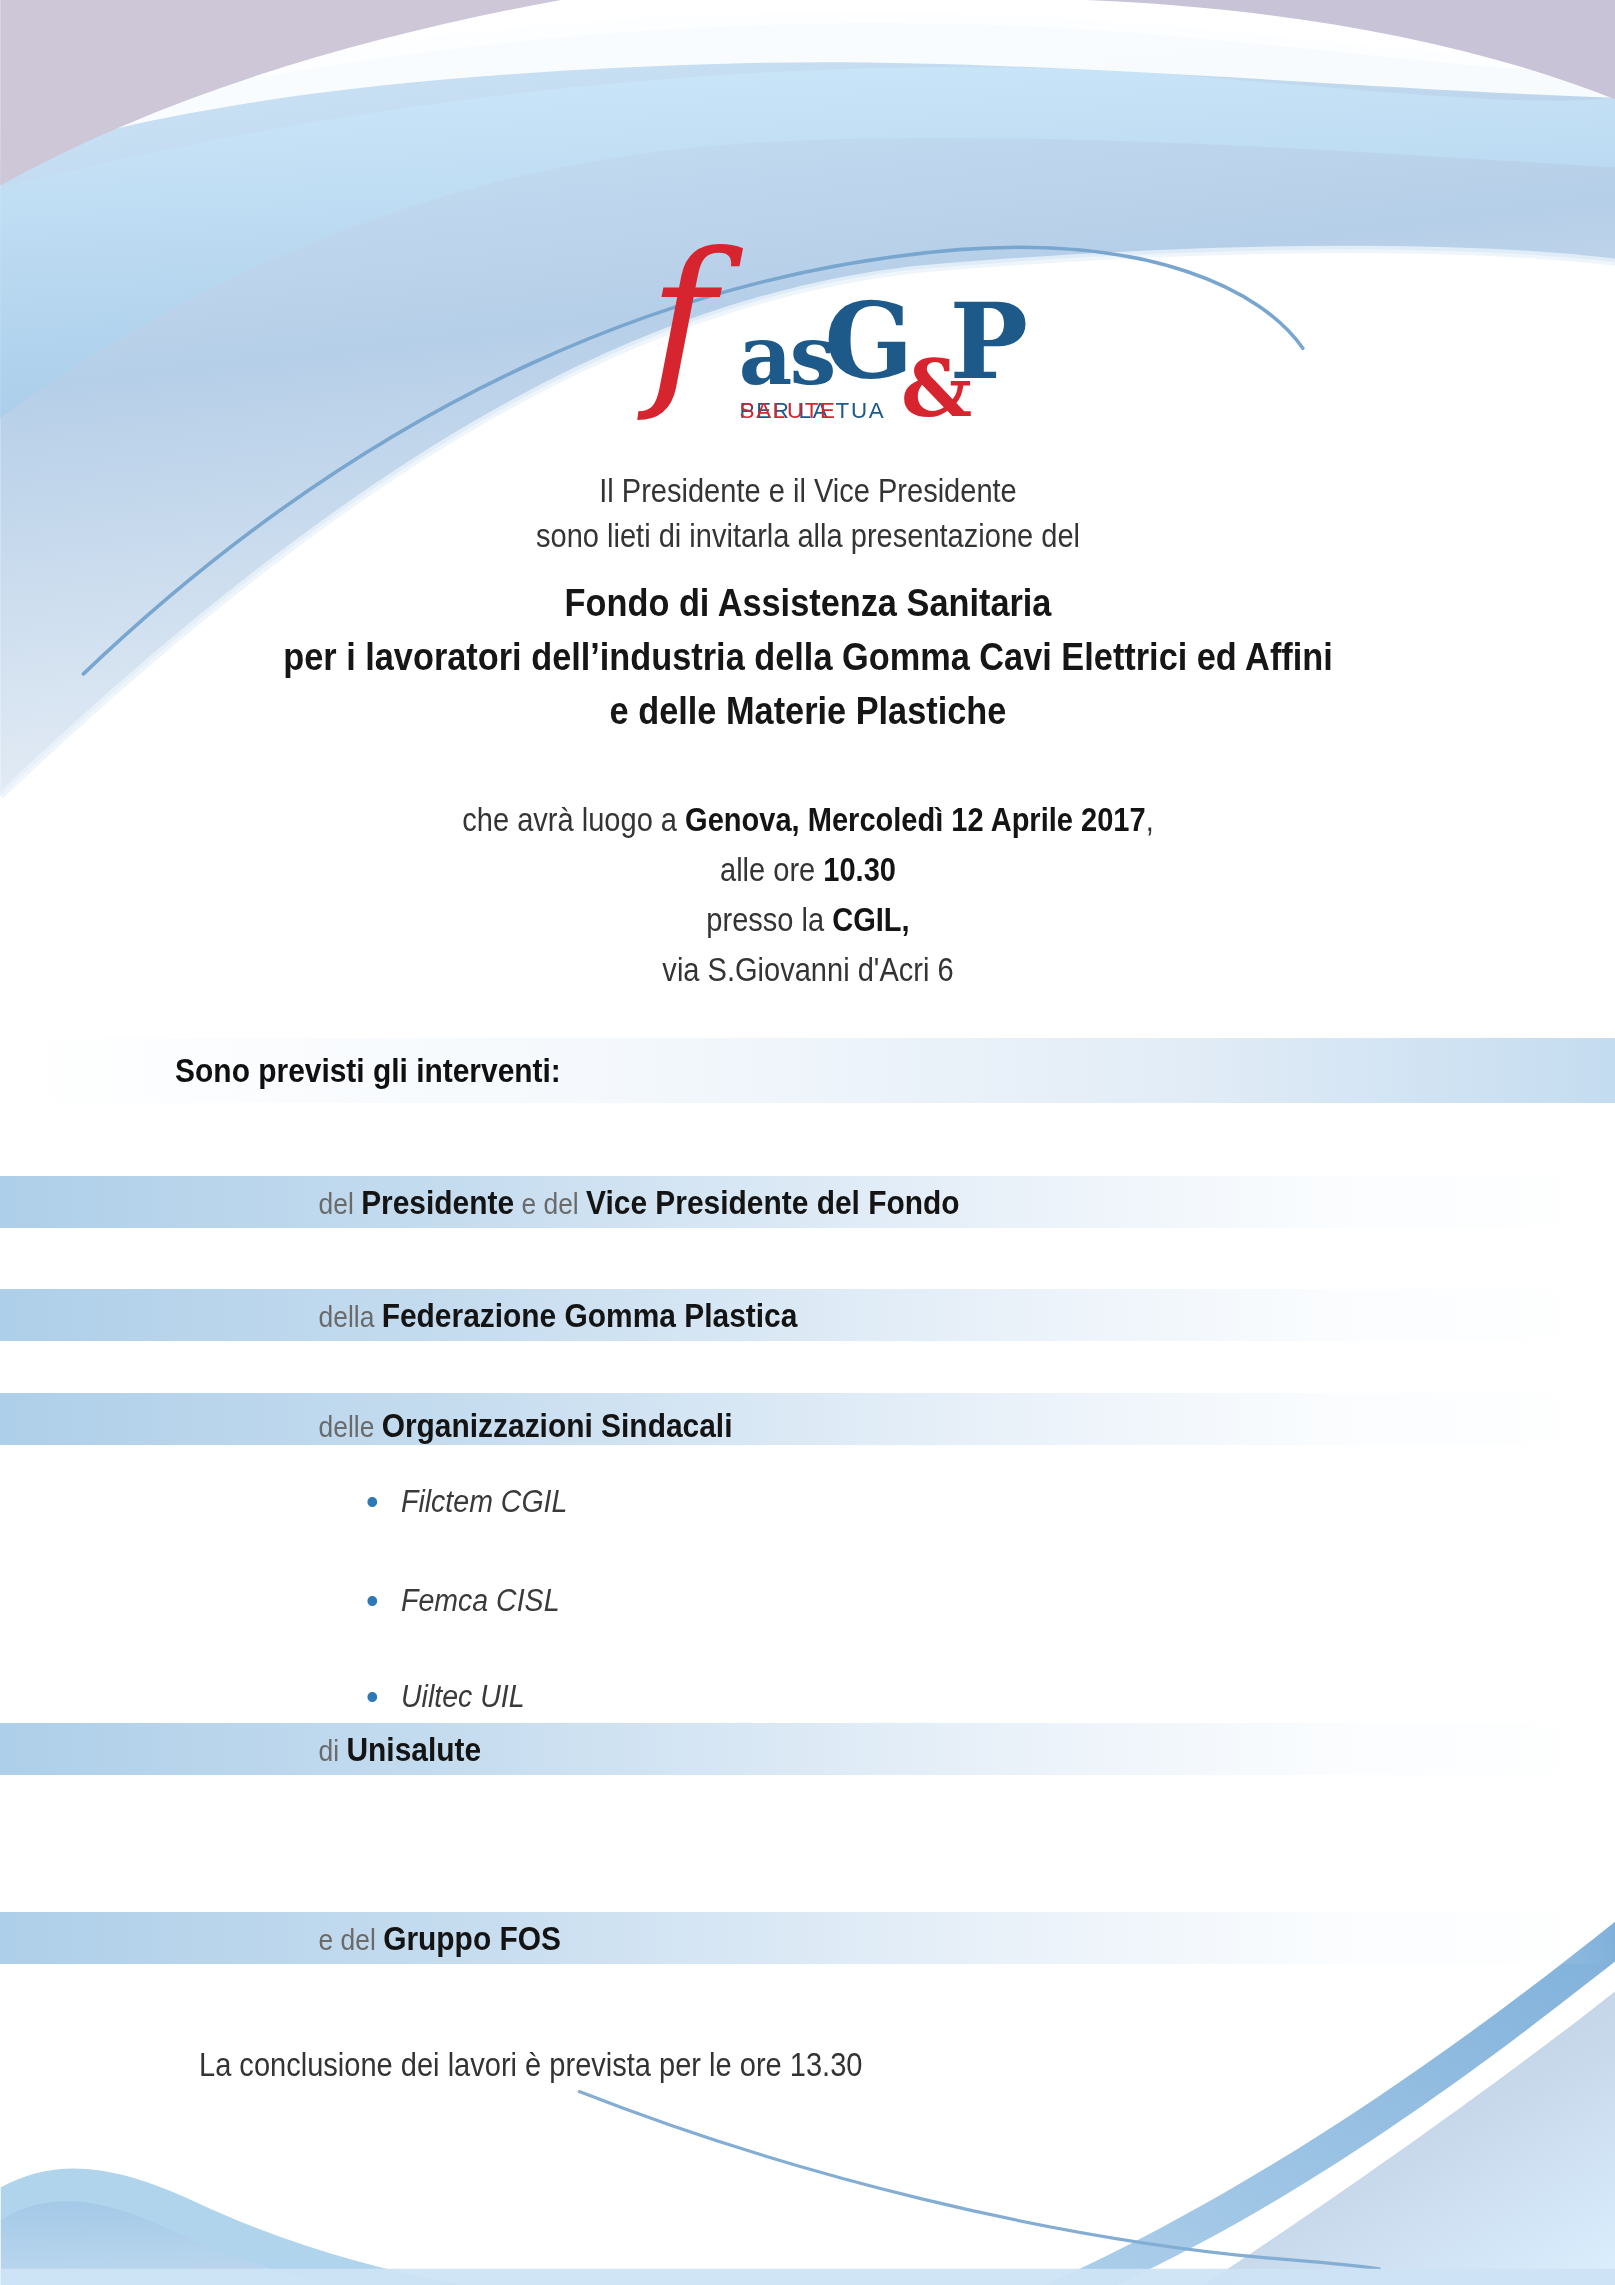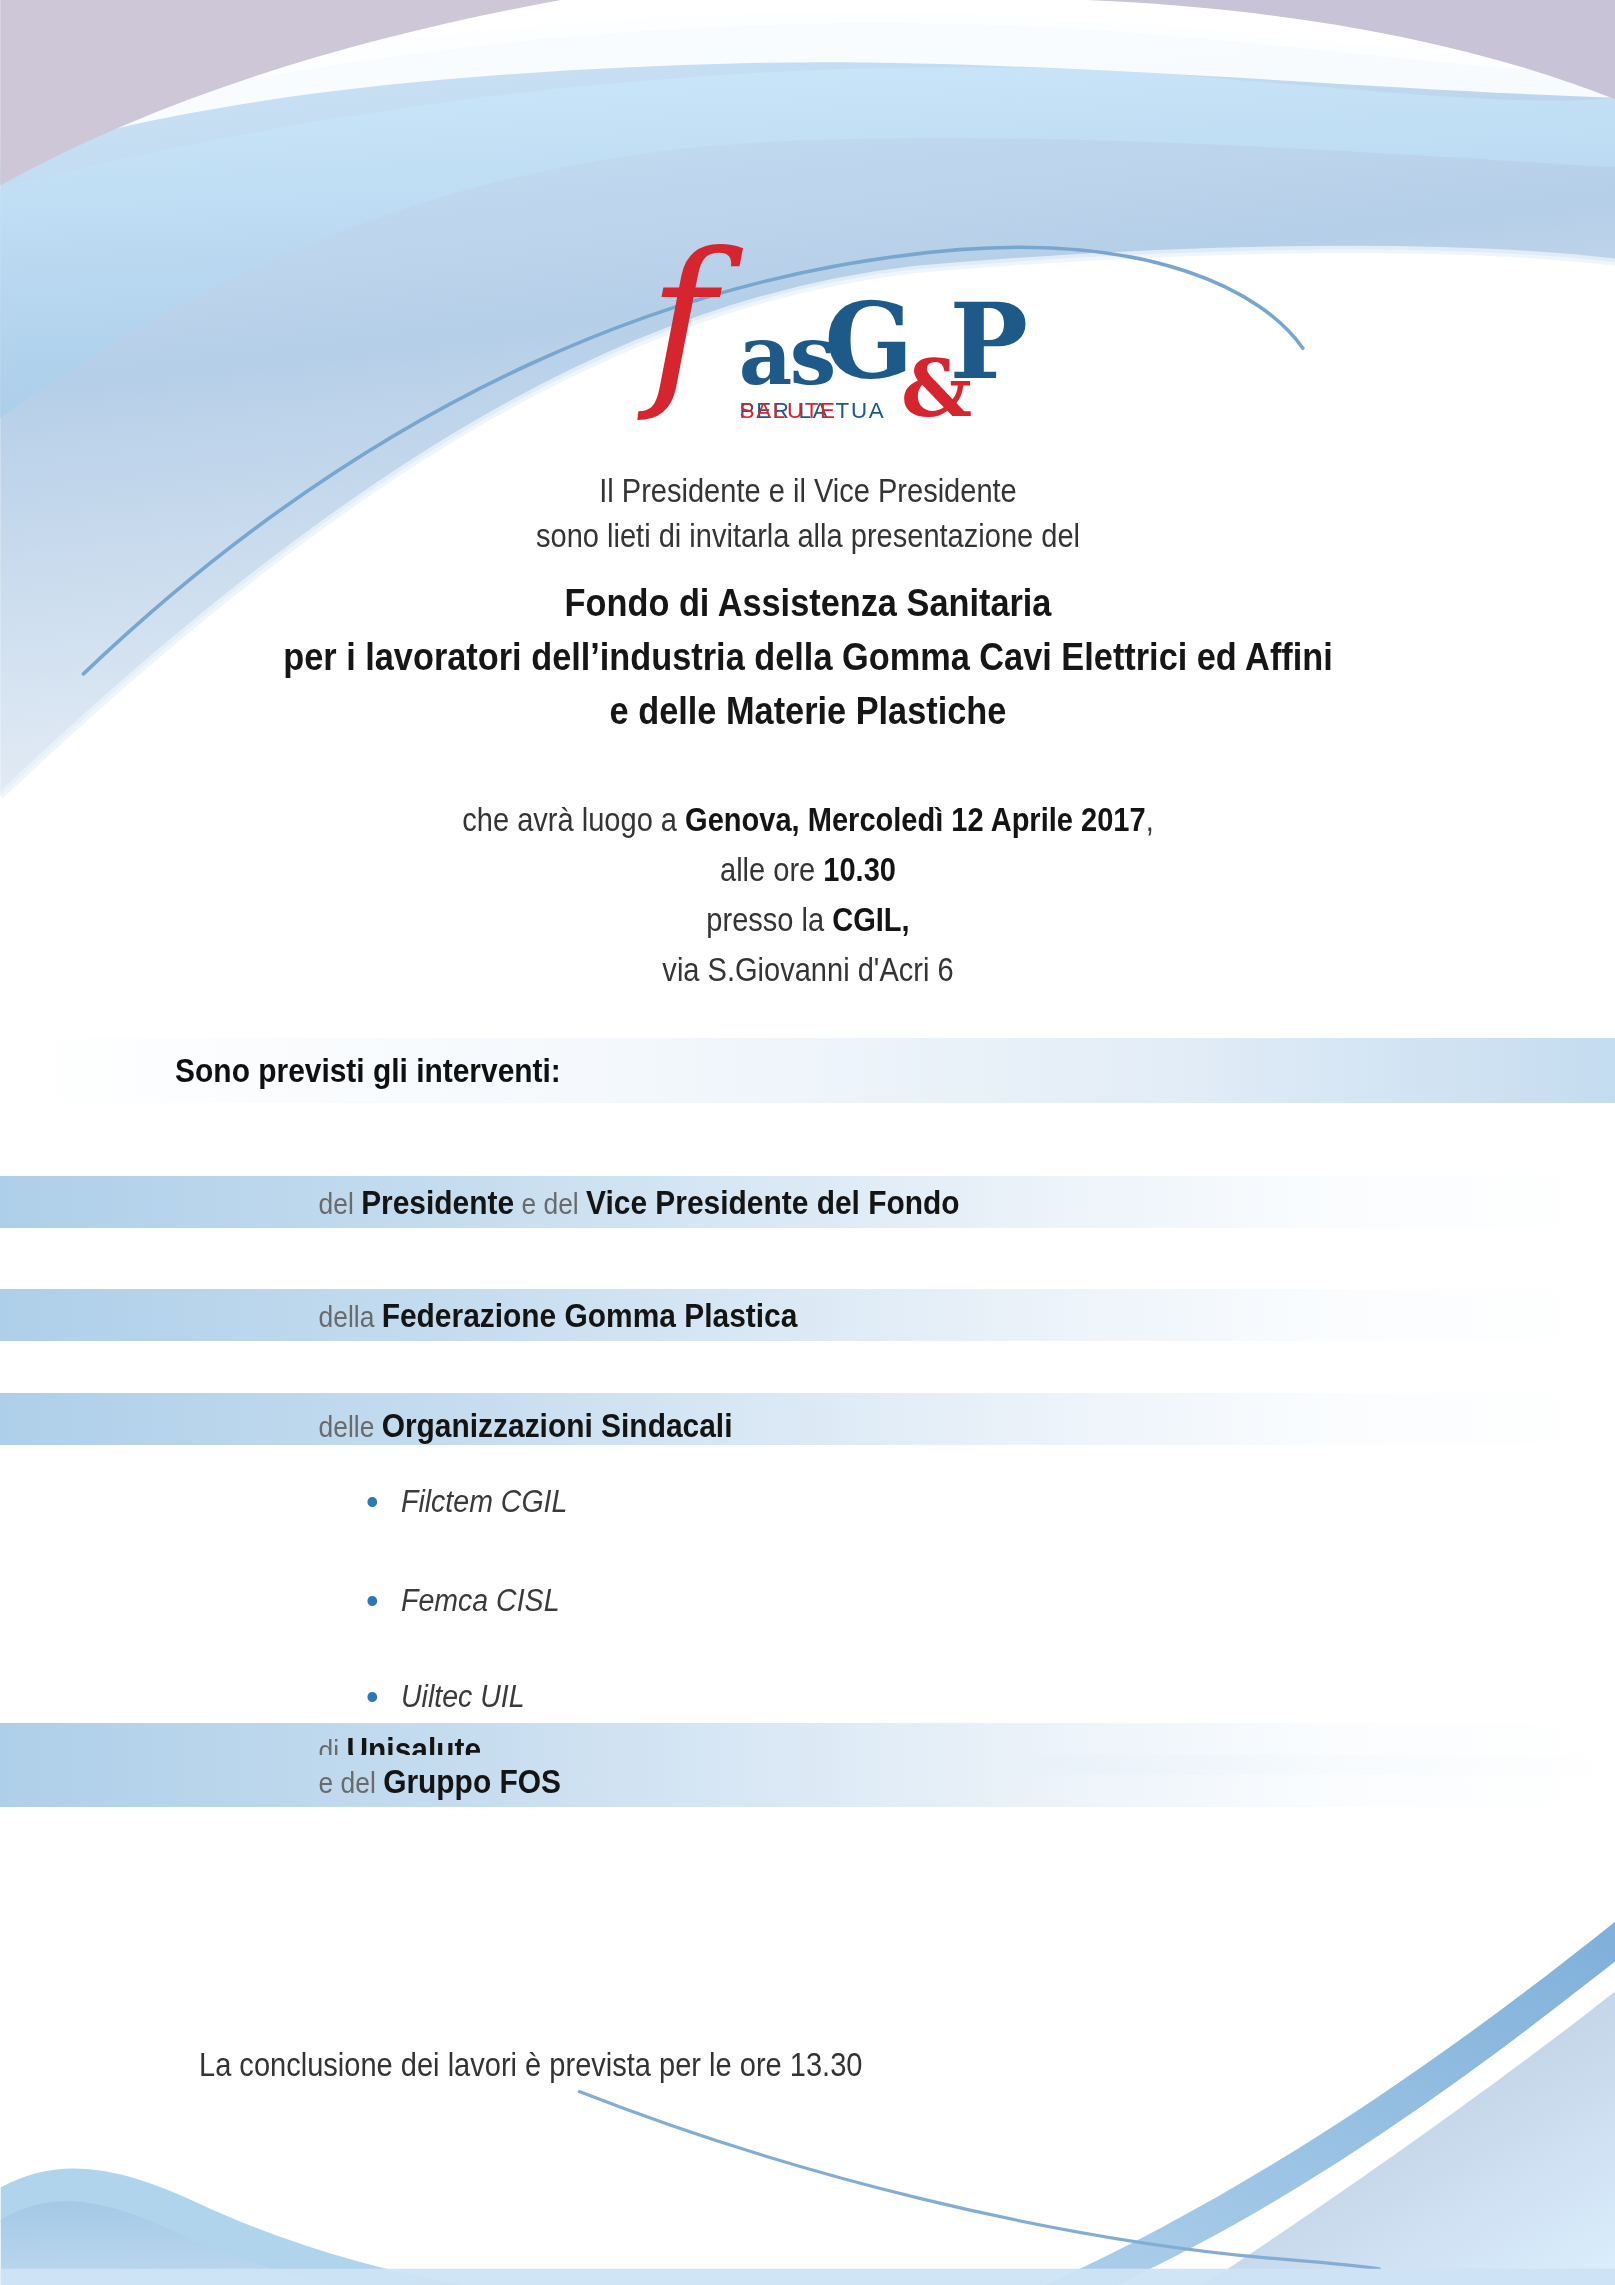--- a/index.html
+++ b/index.html
@@ -30,21 +30,21 @@
   .ven{font-size:33px;color:#343434;}
   .v1{top:801px;} .v2{top:851px;} .v3{top:901px;} .v4{top:951px;}
   .b{font-weight:700;color:#141414;}
 
   
   .band{position:absolute;left:0;width:1616px;display:flex;align-items:center;}
   .band-intro{top:1038px;height:65px;
     background:linear-gradient(90deg,rgba(190,216,238,0) 0%,rgba(205,225,243,.22) 38%,#e3edf7 72%,#c4dcf0 100%);}
   .band-row{height:52px;
     background:linear-gradient(90deg,#aecfe9 0%,#c5dcef 28%,#e9f1f9 62%,rgba(244,249,253,.45) 82%,rgba(255,255,255,0) 100%);}
-  .r1{top:1176px;} .r2{top:1289px;} .r3{top:1393px;align-items:flex-end;} .r4{top:1723px;} .r5{top:1755px;}
+  .r1{top:1176px;} .r2{top:1289px;} .r3{top:1393px;align-items:flex-end;} .r4{top:1723px;} .r5{top:1912px;}
   .heading{margin:0;padding-left:199px;font-size:34px;font-weight:700;color:#101010;
            transform:scaleX(.88);transform-origin:0 50%;white-space:pre-wrap;}
   .bandtext{margin:0;padding-left:362px;font-size:34px;font-weight:700;color:#141414;
             transform:scaleX(.88);transform-origin:0 50%;white-space:pre-wrap;}
   .pre{font-size:30px;font-weight:400;color:#6a6a6a;}
 
   
   .bullet-row{position:absolute;left:366px;display:flex;align-items:center;height:40px;}
   .u1{top:1482px;} .u2{top:1581px;} .u3{top:1677px;}
   .dot{color:#2d79b5;font-size:36px;line-height:1;margin-right:22px;}

